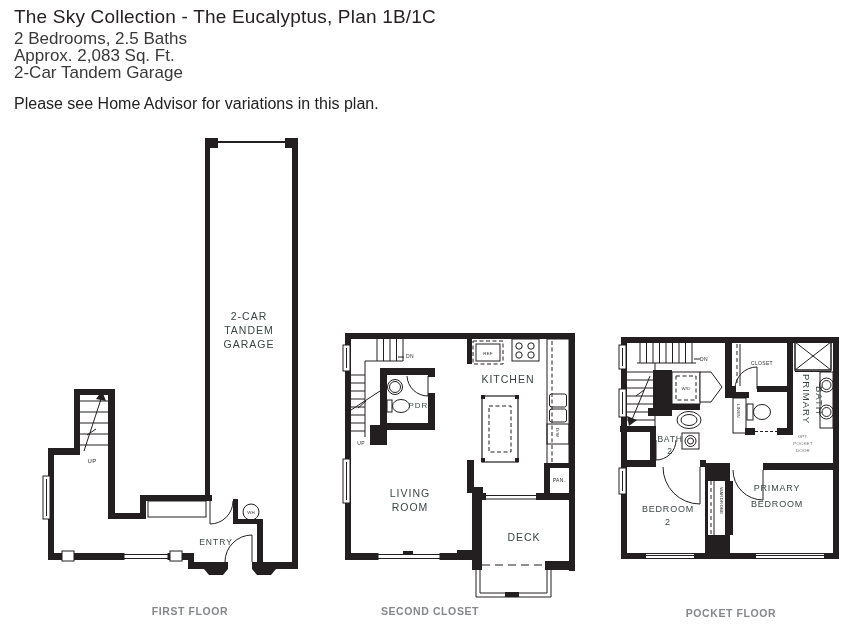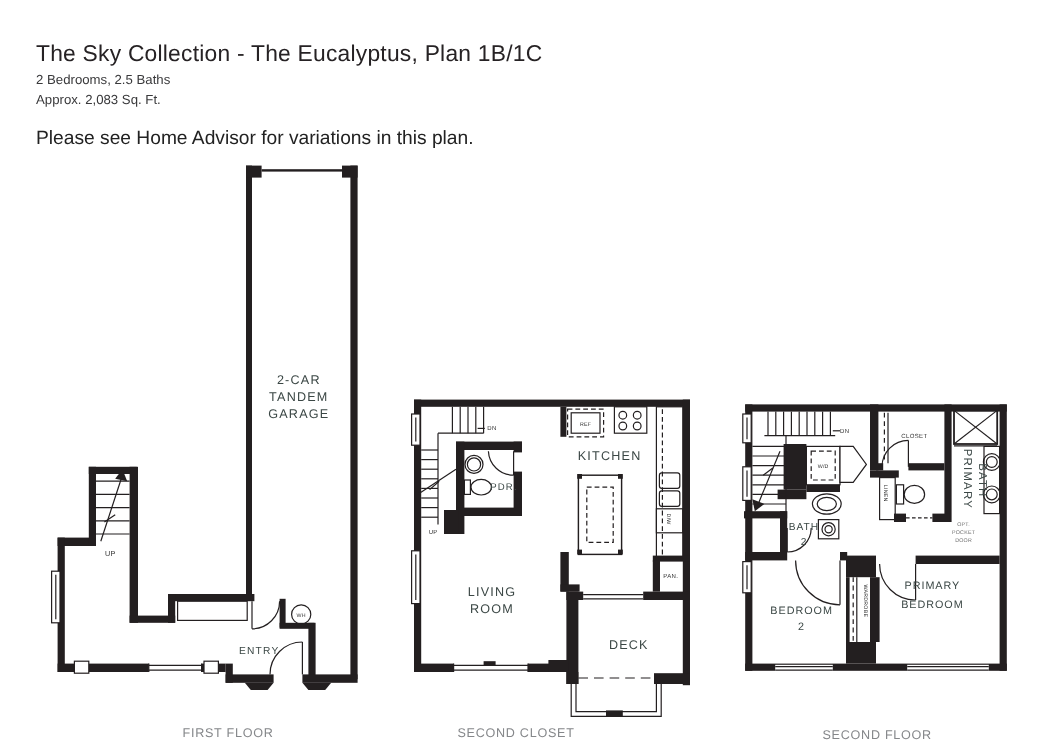--- a/index.html
+++ b/index.html
@@ -1,21 +1,21 @@
 <!DOCTYPE html>
 <html><head>
 <meta charset="utf-8">
 <style>
   html,body{margin:0;padding:0;background:#fff;}
   body{width:868px;height:627px;position:relative;font-family:"Liberation Sans",sans-serif;overflow:hidden;}
-  .hdr{position:absolute;left:30px;top:6px;margin-top:29px;}
+  .hdr{position:absolute;left:14px;top:6px;}
   .title{font-size:19px;color:#262224;letter-spacing:.2px;}
-  .spec{font-size:11px;color:#39393b;line-height:17px;margin-top:2px;}
+  .spec{font-size:17px;color:#39393b;line-height:17px;margin-top:2px;}
   .note{font-size:16px;color:#222;margin-top:14px;}
-  .floor-caption{position:absolute;font-size:10.5px;font-weight:normal;color:#85878a;letter-spacing:.6px;transform:translateX(-50%);}
+  .floor-caption{position:absolute;font-size:10.5px;font-weight:bold;color:#85878a;letter-spacing:.6px;transform:translateX(-50%);}
   svg{position:absolute;overflow:visible;}
   svg .w{fill:#231f20;stroke:none;}
   svg .s{fill:none;stroke:#231f20;stroke-width:1.2px;}
   svg .s1{fill:none;stroke:#231f20;stroke-width:1px;}
   svg .s15{fill:none;stroke:#231f20;stroke-width:1.5px;}
   svg .d{fill:none;stroke:#231f20;stroke-width:1px;stroke-dasharray:4 2.5;}
   svg .wf{fill:#fff;stroke:none;}
   svg .wfs{fill:#fff;stroke:#231f20;stroke-width:1px;}
   svg line{stroke:#231f20;stroke-width:1px;}
   svg text{fill:#2e2e2e;}
@@ -29,20 +29,21 @@
   svg text.gray{fill:#6e6e6e;}
 </style>
 </head>
 <body>
 
 <div class="hdr">
   <div class="title">The Sky Collection - The Eucalyptus, Plan 1B/1C</div>
   <div class="spec">
     <div>2 Bedrooms, 2.5 Baths</div>
     <div>Approx. 2,083 Sq. Ft.</div>
+    <div>2-Car Tandem Garage</div>
   </div>
   <div class="note">Please see Home Advisor for variations in this plan.</div>
 </div>
 
 <svg style="left:40px;top:135px" width="270" height="445" viewBox="0 0 270 445">
   <g>
     <rect class="w" x="165" y="3" width="5" height="360"></rect>
     <rect class="w" x="252" y="3" width="6" height="428"></rect>
     <rect class="w" x="165" y="3" width="13" height="10"></rect>
     <rect class="w" x="245" y="3" width="13" height="10"></rect>
@@ -339,13 +340,13 @@
   <text class="tn gray" x="187" y="120">DOOR</text>
   <text class="rl9" x="52" y="180">BEDROOM</text>
   <text class="rl9" x="52" y="193">2</text>
   <text class="rot" transform="translate(104,155) rotate(90)">WARDROBE</text>
   <text class="rl9" x="161" y="159">PRIMARY</text>
   <text class="rl9" x="161" y="175">BEDROOM</text>
 </svg>
 
 <div class="floor-caption" style="left:190px;top:605px">FIRST FLOOR</div>
 <div class="floor-caption" style="left:430px;top:605px">SECOND CLOSET</div>
-<div class="floor-caption" style="left:731px;top:607px">SECOND FLOOR</div>
+<div class="floor-caption" style="left:731px;top:607px">POCKET FLOOR</div>
 
 </body></html>

